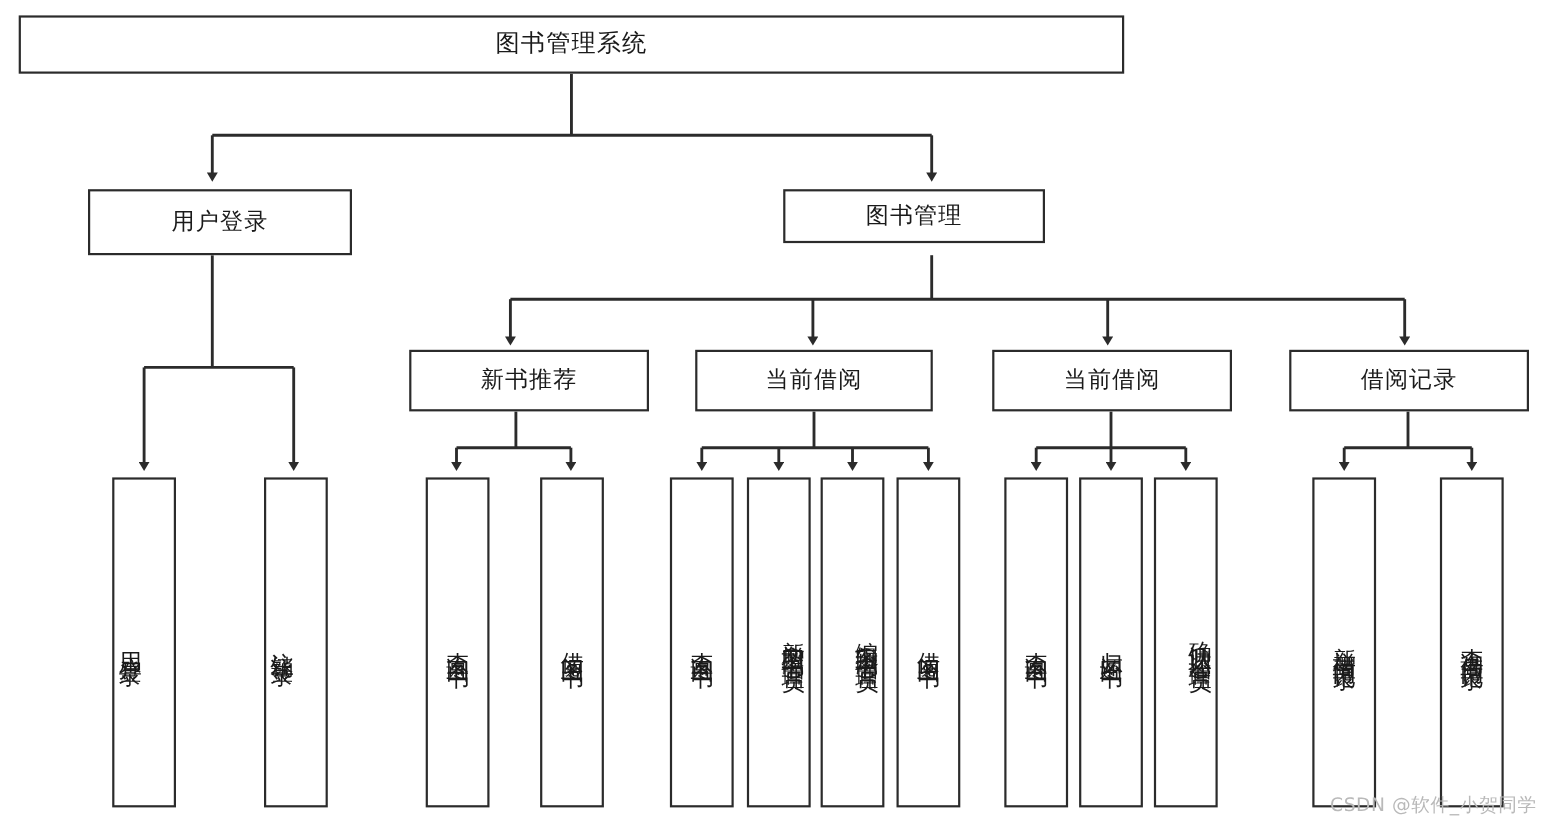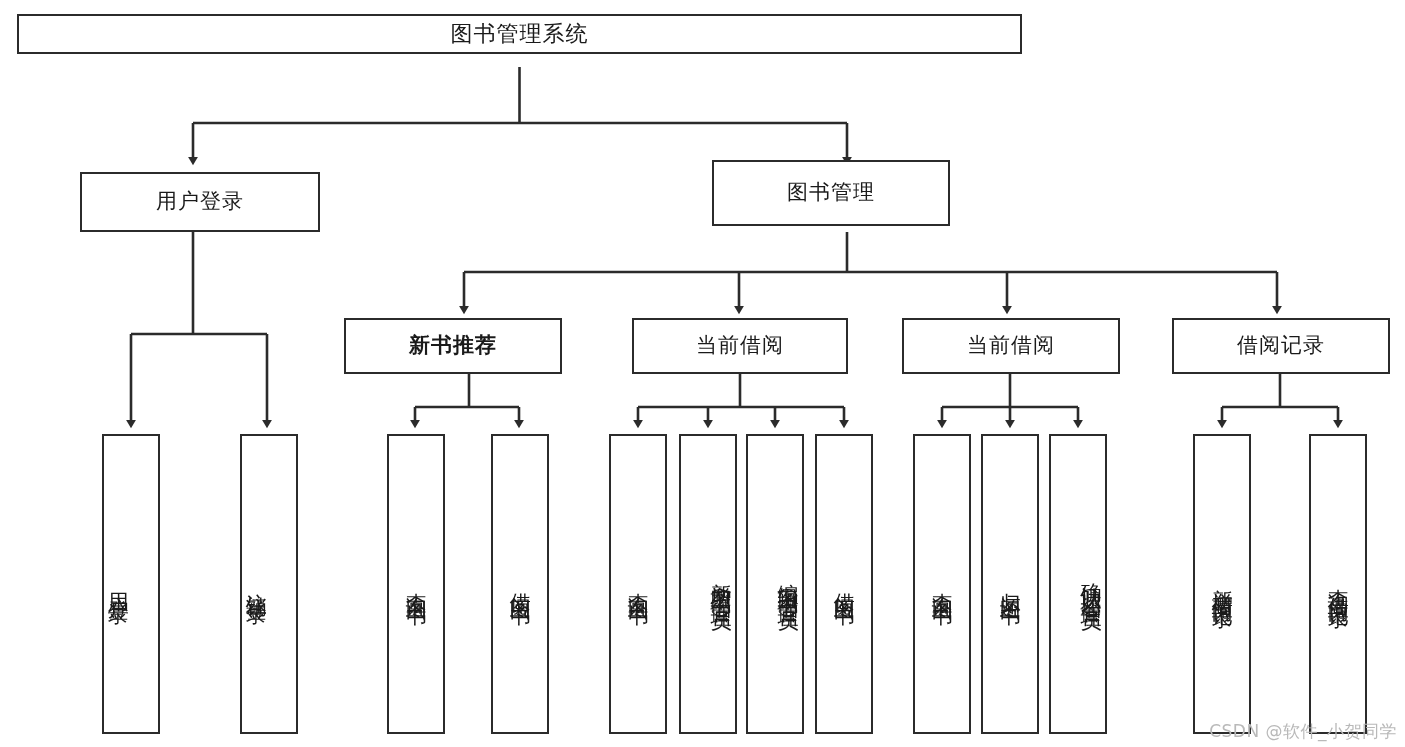--- a/index.html
+++ b/index.html
@@ -119,32 +119,32 @@
       <path d="M1010,407 L1010,424" marker-end="url(#arrow)"></path>
       <path d="M1078,407 L1078,424" marker-end="url(#arrow)"></path>
 
       <path d="M1280,374 L1280,407"></path>
       <path d="M1222,407 L1338,407"></path>
       <path d="M1222,407 L1222,424" marker-end="url(#arrow)"></path>
       <path d="M1338,407 L1338,424" marker-end="url(#arrow)"></path>
     </g>
   </svg>
 
-  <div class="node horiz root" style="left:17px;top:14px;width:1005px;height:40px;">
+  <div class="node horiz root" style="left:17px;top:14px;width:1005px;height:53px;">
     <span>图书管理系统</span>
   </div>
 
   <div class="node horiz" style="left:80px;top:172px;width:240px;height:60px;">
     <span>用户登录</span>
   </div>
-  <div class="node horiz" style="left:712px;top:160px;width:238px;height:66px;">
+  <div class="node horiz" style="left:712px;top:172px;width:238px;height:49px;">
     <span>图书管理</span>
   </div>
 
-  <div class="node horiz" style="left:344px;top:318px;width:218px;height:56px;font-weight:bold;">
+  <div class="node horiz" style="left:372px;top:318px;width:218px;height:56px;">
     <span>新书推荐</span>
   </div>
   <div class="node horiz" style="left:632px;top:318px;width:216px;height:56px;">
     <span>当前借阅</span>
   </div>
   <div class="node horiz" style="left:902px;top:318px;width:218px;height:56px;">
     <span>当前借阅</span>
   </div>
   <div class="node horiz" style="left:1172px;top:318px;width:218px;height:56px;">
     <span>借阅记录</span>

